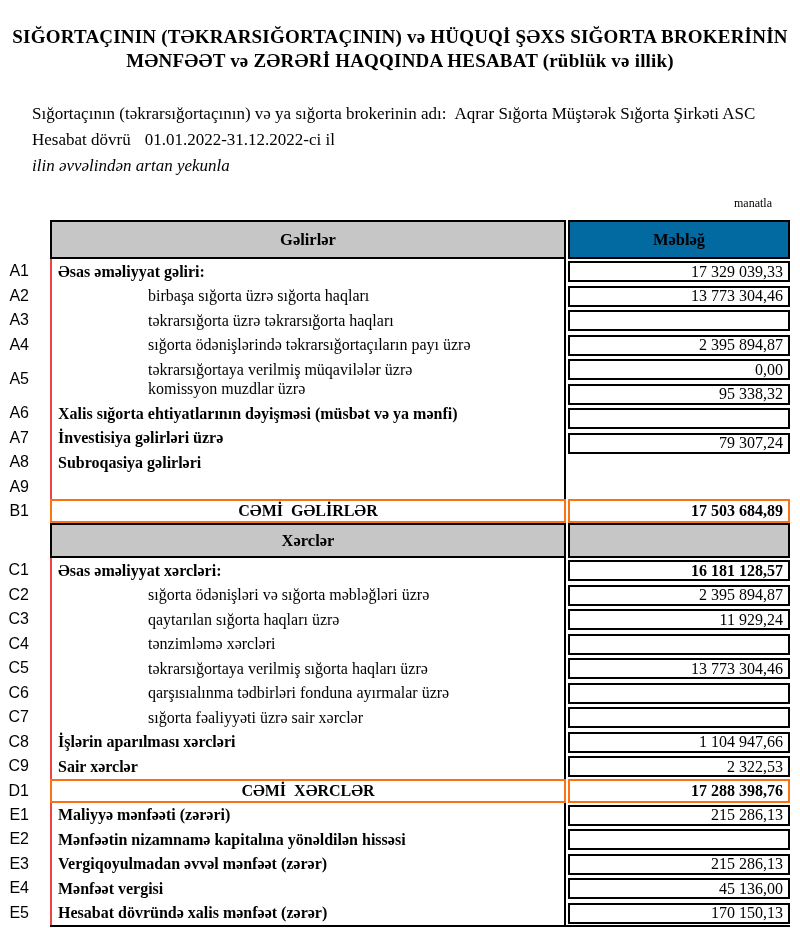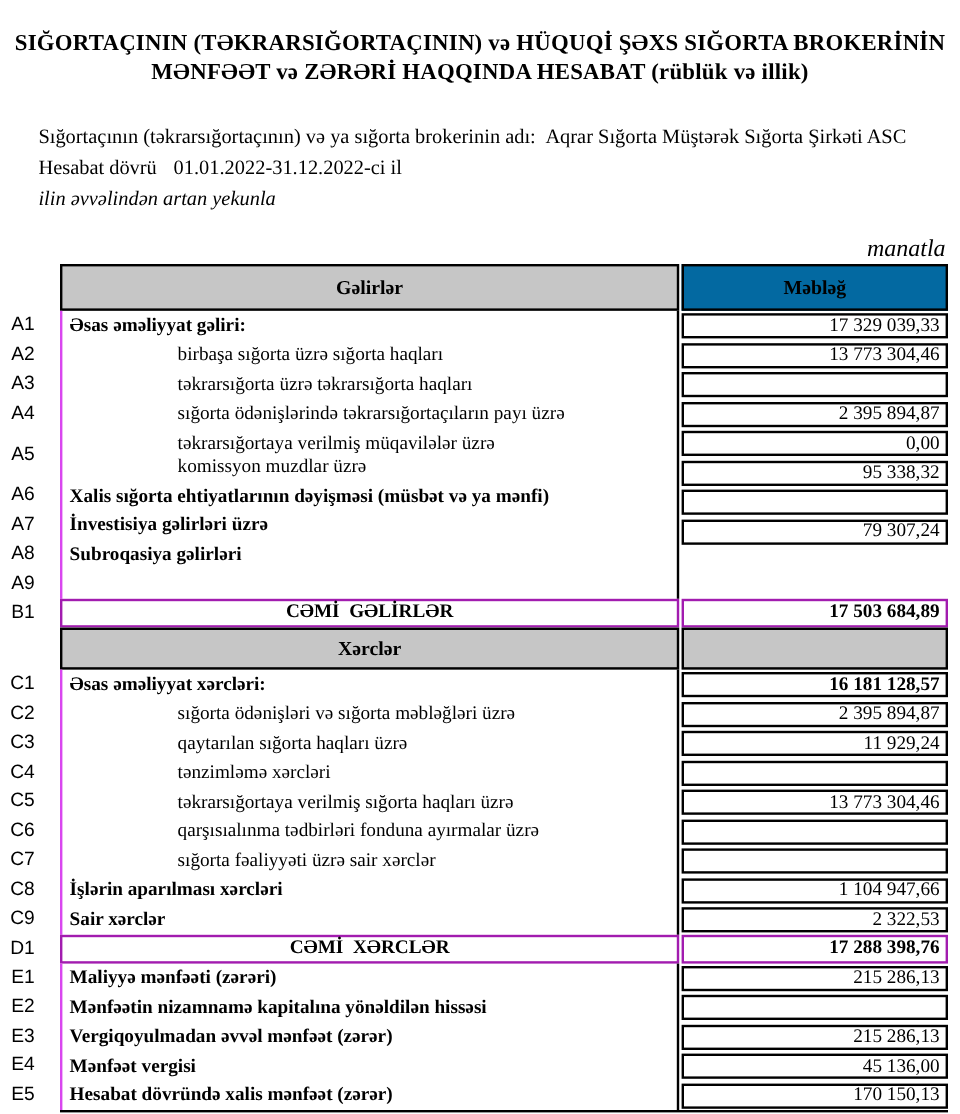--- a/index.html
+++ b/index.html
@@ -9,21 +9,21 @@
   }
   .doc-title{
     position:absolute;top:25px;left:0;width:800px;text-align:center;
     font-weight:bold;font-size:19px;line-height:24px;letter-spacing:.2px;
   }
   .intro{position:absolute;top:101px;left:32px;width:724px;font-size:17px;line-height:26px}
   .intro p{margin:0}
   .company-name{margin-left:8px}
   .period-value{margin-left:14px}
   .subnote{font-style:italic;margin-left:108px}
-  .currency-note{position:absolute;top:196px;right:12px;font-style:italic;font-size:20px}
+  .currency-note{position:absolute;top:196px;right:28px;font-size:12px}
 
   .table-root{position:absolute;top:220px;left:0;width:790px}
   .band{display:flex;align-items:stretch}
   .gutter{
     width:50px;box-sizing:border-box;display:flex;flex-direction:column;
     font-family:"Liberation Sans",sans-serif;font-size:16px;padding-right:21px;
   }
   .gcell{display:flex;align-items:center;justify-content:flex-end}
   .gcell.r{height:24.5px}
   .gcell.tall{height:44px}
@@ -31,38 +31,38 @@
   .cols{display:flex}
   .colgap{width:2px}
   .hcell{
     box-sizing:border-box;border:2px solid #000;display:flex;align-items:center;
     justify-content:center;font-weight:bold;font-size:16.5px;
   }
   .hcell.desc{width:516px}
   .hcell.amt{width:222px}
   .h1 .hcell{height:39px}
   .h2 .hcell{height:35px}
-  .desc-col{width:516px;box-sizing:border-box;border-left:2px solid #d946ef;border-right:2px solid #000}
+  .desc-col{width:516px;box-sizing:border-box;border-left:2px solid #ef4444;border-right:2px solid #000}
   .amt-col{width:222px;box-sizing:border-box;display:flex;flex-direction:column}
   .drow{
     box-sizing:border-box;display:flex;align-items:center;font-size:16px;
     height:24.5px;padding-left:6px;line-height:19px;
   }
   .drow.main{font-weight:bold}
   .drow.sub{padding-left:96px}
   .drow.tall{height:44px;padding-right:110px}
   .abox{
     box-sizing:border-box;height:21px;margin:2px 0 1.5px 0;border:2px solid #000;
     display:flex;align-items:center;justify-content:flex-end;padding-right:5px;font-size:16px;
   }
   .abox.tall{height:40.5px}
   .abox.bold{font-weight:bold}
   .band-total .tcell{
-    box-sizing:border-box;height:24px;border:2px solid #a21caf;display:flex;
-    font-weight:bold;font-size:16px;
+    box-sizing:border-box;height:24px;border:2px solid #f97316;display:flex;
+    align-items:center;font-weight:bold;font-size:16px;
   }
   .tdesc{width:516px;justify-content:center;white-space:pre}
   .tamt{width:222px;justify-content:flex-end;padding-right:5px}
   .band-rows.last .cols{border-bottom:2px solid #000}
   .total-label{white-space:pre}
 </style>
 </head>
 <body>
 
 <div class="doc-title">

